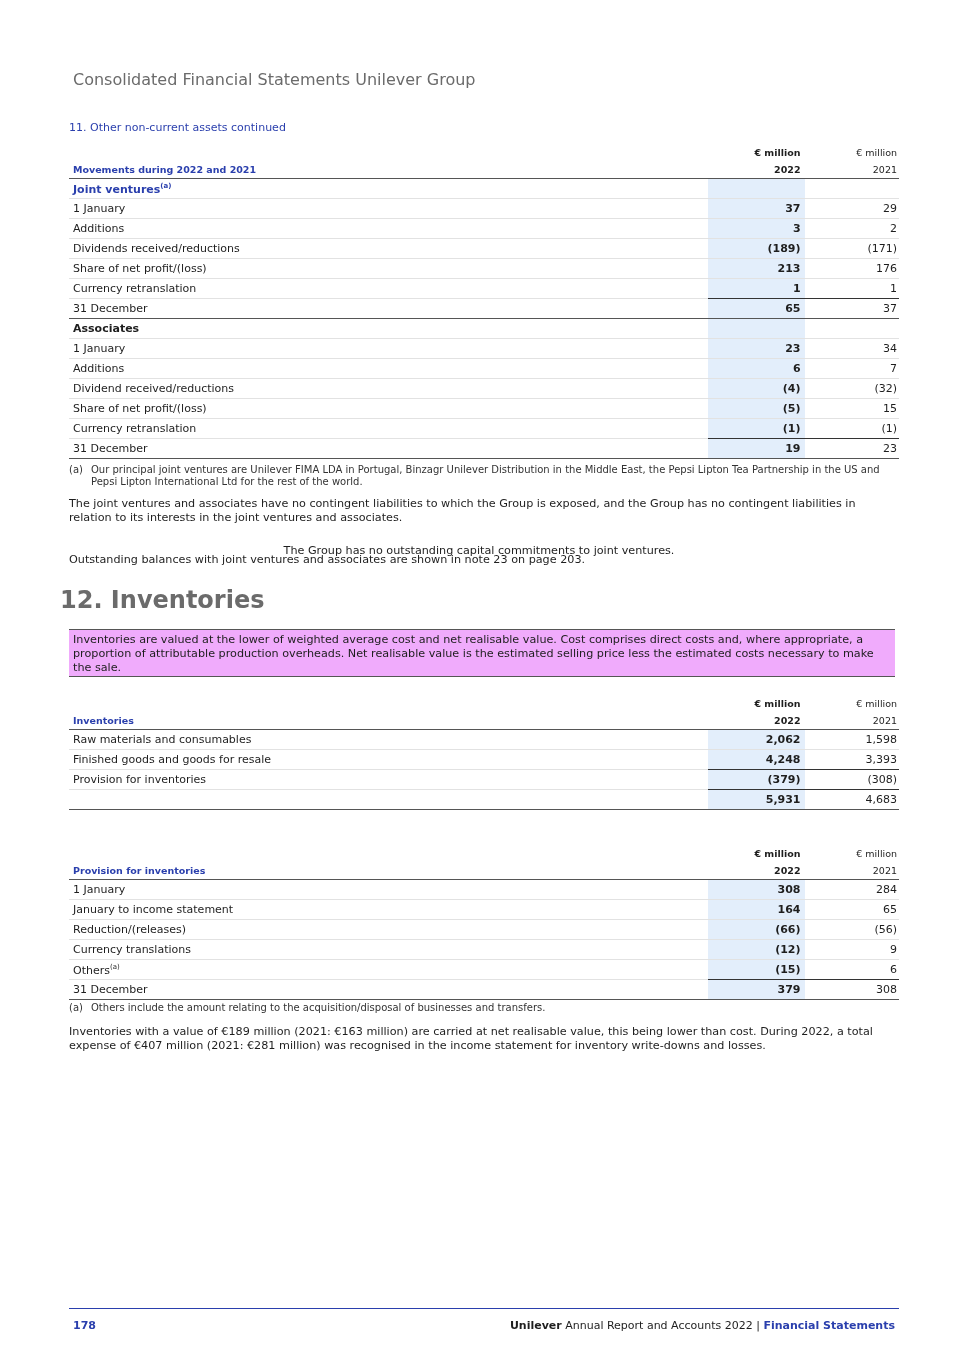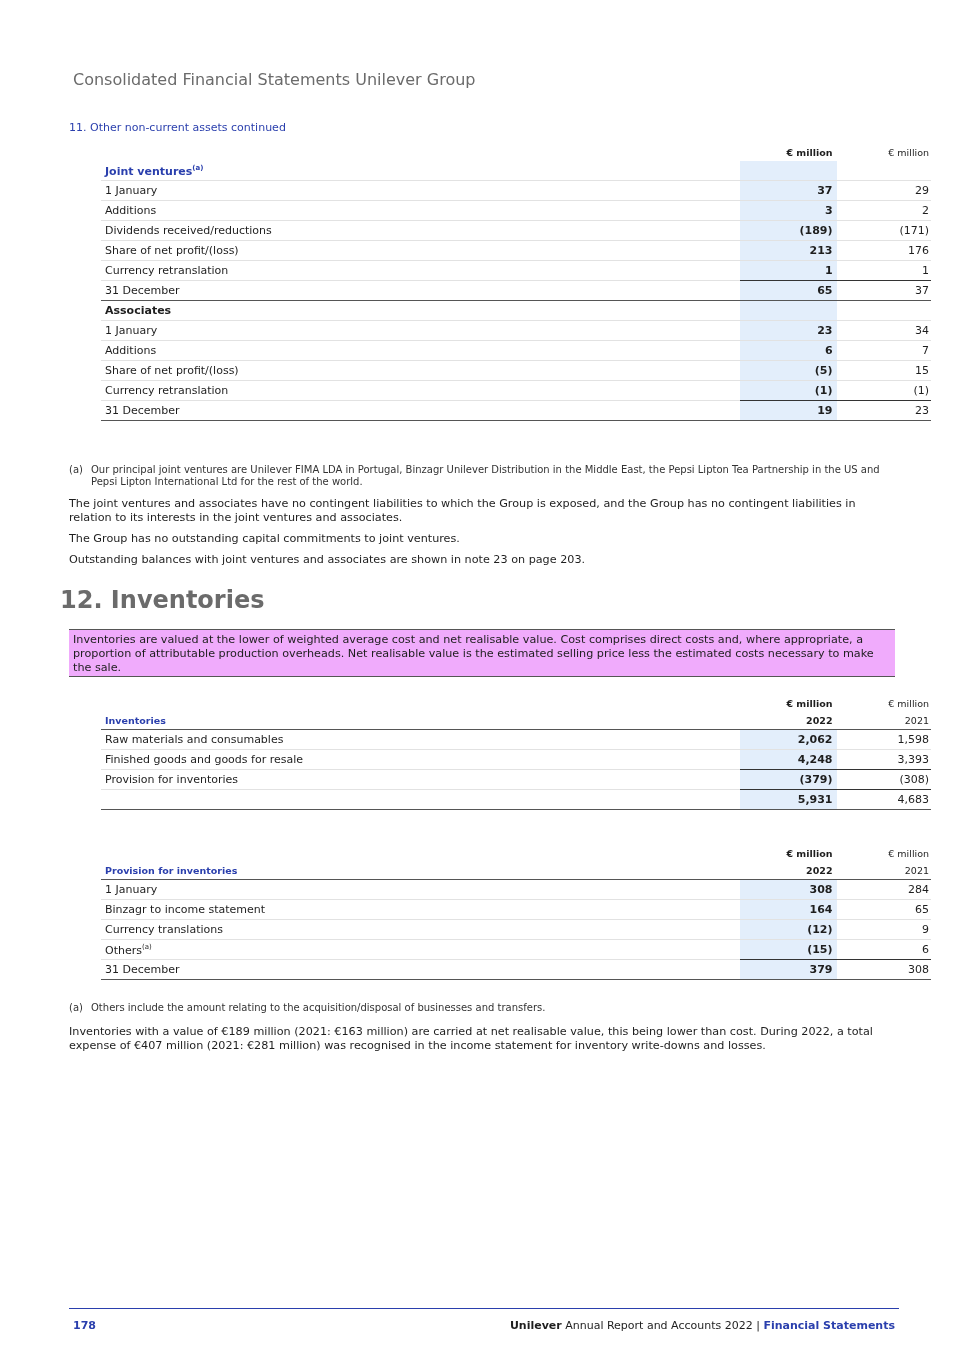--- a/index.html
+++ b/index.html
@@ -2,21 +2,21 @@
 <html><head>
 <meta charset="utf-8">
 <style>
   html, body { margin: 0; padding: 0; background: #ffffff; }
   body { width: 968px; height: 1365px; position: relative; font-family: "DejaVu Sans", "Liberation Sans", sans-serif; color: #1e1e1e; overflow: hidden; }
   .page { position: absolute; left: 69px; width: 830px; }
 
   .running-head { position: absolute; left: 73px; top: 70px; font-size: 16px; color: #6b6b6b; }
   .section-title { position: absolute; left: 69px; top: 121px; font-size: 11px; color: #2a3fad; }
 
-  table.fin { border-collapse: collapse; width: 830px; font-size: 11px; margin-left: 32px; }
+  table.fin { border-collapse: collapse; width: 830px; font-size: 11px; }
   table.fin td { padding: 0 4px; height: 19px; border-bottom: 1px solid #e2e2e2; vertical-align: middle; white-space: nowrap; }
   table.fin td.lbl { width: 628px; padding-left: 4px; }
   table.fin td.c22 { width: 88px; text-align: right; font-weight: bold; background: #e3eefb; padding-right: 4px; }
   table.fin td.c21 { width: 88px; text-align: right; padding-right: 2px; }
   table.fin tr.unit td { border-bottom: none; height: 18px; font-size: 9.5px; }
   table.fin tr.unit td.c22, table.fin tr.unit td.c21, table.fin tr.yr td.c22, table.fin tr.yr td.c21 { background: none; }
   table.fin tr.yr td { height: 17px; font-size: 9.5px; border-bottom: 1.5px solid #555; }
   table.fin tr.yr td.lbl { color: #2a3fad; font-weight: bold; }
   table.fin tr.group td.lbl { font-weight: bold; }
   table.fin tr.group td.lbl.blue { color: #2a3fad; }
@@ -48,20 +48,25 @@
 <div class="section-title">11. Other non-current assets continued</div>
 
 <div class="page" style="top:143px;">
   <table class="fin">
     <tbody>
         <tr class="unit">
       <td class="lbl"></td>
       <td class="c22">€ million</td>
       <td class="c21">€ million</td>
     </tr>
+    <tr class="yr">
+      <td class="lbl">Movements during 2022 and 2021</td>
+      <td class="c22">2022</td>
+      <td class="c21">2021</td>
+    </tr>
     <tr class="group">
       <td class="lbl blue"><span>Joint ventures</span><sup>(a)</sup></td>
       <td class="c22"></td>
       <td class="c21"></td>
     </tr>
     </tbody>
       <tbody id="jv-rows">
         <tr>
           <td class="lbl"><span>1 January</span></td>
           <td class="c22">37</td>
@@ -105,20 +110,25 @@
           <td class="lbl"><span>1 January</span></td>
           <td class="c22">23</td>
           <td class="c21">34</td>
         </tr>
         <tr>
           <td class="lbl"><span>Additions</span></td>
           <td class="c22">6</td>
           <td class="c21">7</td>
         </tr>
         <tr>
+          <td class="lbl"><span>Dividend received/reductions</span></td>
+          <td class="c22">(4)</td>
+          <td class="c21">(32)</td>
+        </tr>
+        <tr>
           <td class="lbl"><span>Share of net profit/(loss)</span></td>
           <td class="c22">(5)</td>
           <td class="c21">15</td>
         </tr>
         <tr class="pre-total">
           <td class="lbl"><span>Currency retranslation</span></td>
           <td class="c22">(1)</td>
           <td class="c21">(1)</td>
         </tr>
         <tr class="total">
@@ -128,21 +138,21 @@
         </tr>
       </tbody>
   </table>
 </div>
 
 <div class="fn" style="top:464px;">
   <span class="tag">(a)</span><span class="txt">Our principal joint ventures are Unilever FIMA LDA in Portugal, Binzagr Unilever Distribution in the Middle East, the Pepsi Lipton Tea Partnership in the US and Pepsi Lipton International Ltd for the rest of the world.</span>
 </div>
 
 <div class="para" style="top:497px;">The joint ventures and associates have no contingent liabilities to which the Group is exposed, and the Group has no contingent liabilities in relation to its interests in the joint ventures and associates.</div>
-<div class="para" style="top:532px;">The Group has no outstanding capital commitments to joint ventures.</div>
+<div class="para" style="top:544px;text-align:center;">The Group has no outstanding capital commitments to joint ventures.</div>
 <div class="para" style="top:553px;">Outstanding balances with joint ventures and associates are shown in note 23 on page 203.</div>
 
 <div class="h12">12. Inventories</div>
 
 <div class="policy">Inventories are valued at the lower of weighted average cost and net realisable value. Cost comprises direct costs and, where appropriate, a proportion of attributable production overheads. Net realisable value is the estimated selling price less the estimated costs necessary to make the sale.</div>
 
 <div class="page" style="top:694px;">
   <table class="fin">
     <tbody>
         <tr class="unit">
@@ -195,23 +205,28 @@
       <td class="c21">2021</td>
     </tr>
     </tbody>
       <tbody id="prov-rows">
         <tr>
           <td class="lbl"><span>1 January</span></td>
           <td class="c22">308</td>
           <td class="c21">284</td>
         </tr>
         <tr>
-          <td class="lbl"><span>Binzagr to income statement</span></td>
+          <td class="lbl"><span>January to income statement</span></td>
           <td class="c22">164</td>
           <td class="c21">65</td>
+        </tr>
+        <tr>
+          <td class="lbl"><span>Reduction/(releases)</span></td>
+          <td class="c22">(66)</td>
+          <td class="c21">(56)</td>
         </tr>
         <tr>
           <td class="lbl"><span>Currency translations</span></td>
           <td class="c22">(12)</td>
           <td class="c21">9</td>
         </tr>
         <tr class="pre-total">
           <td class="lbl"><span>Others</span><sup>(a)</sup></td>
           <td class="c22">(15)</td>
           <td class="c21">6</td>

